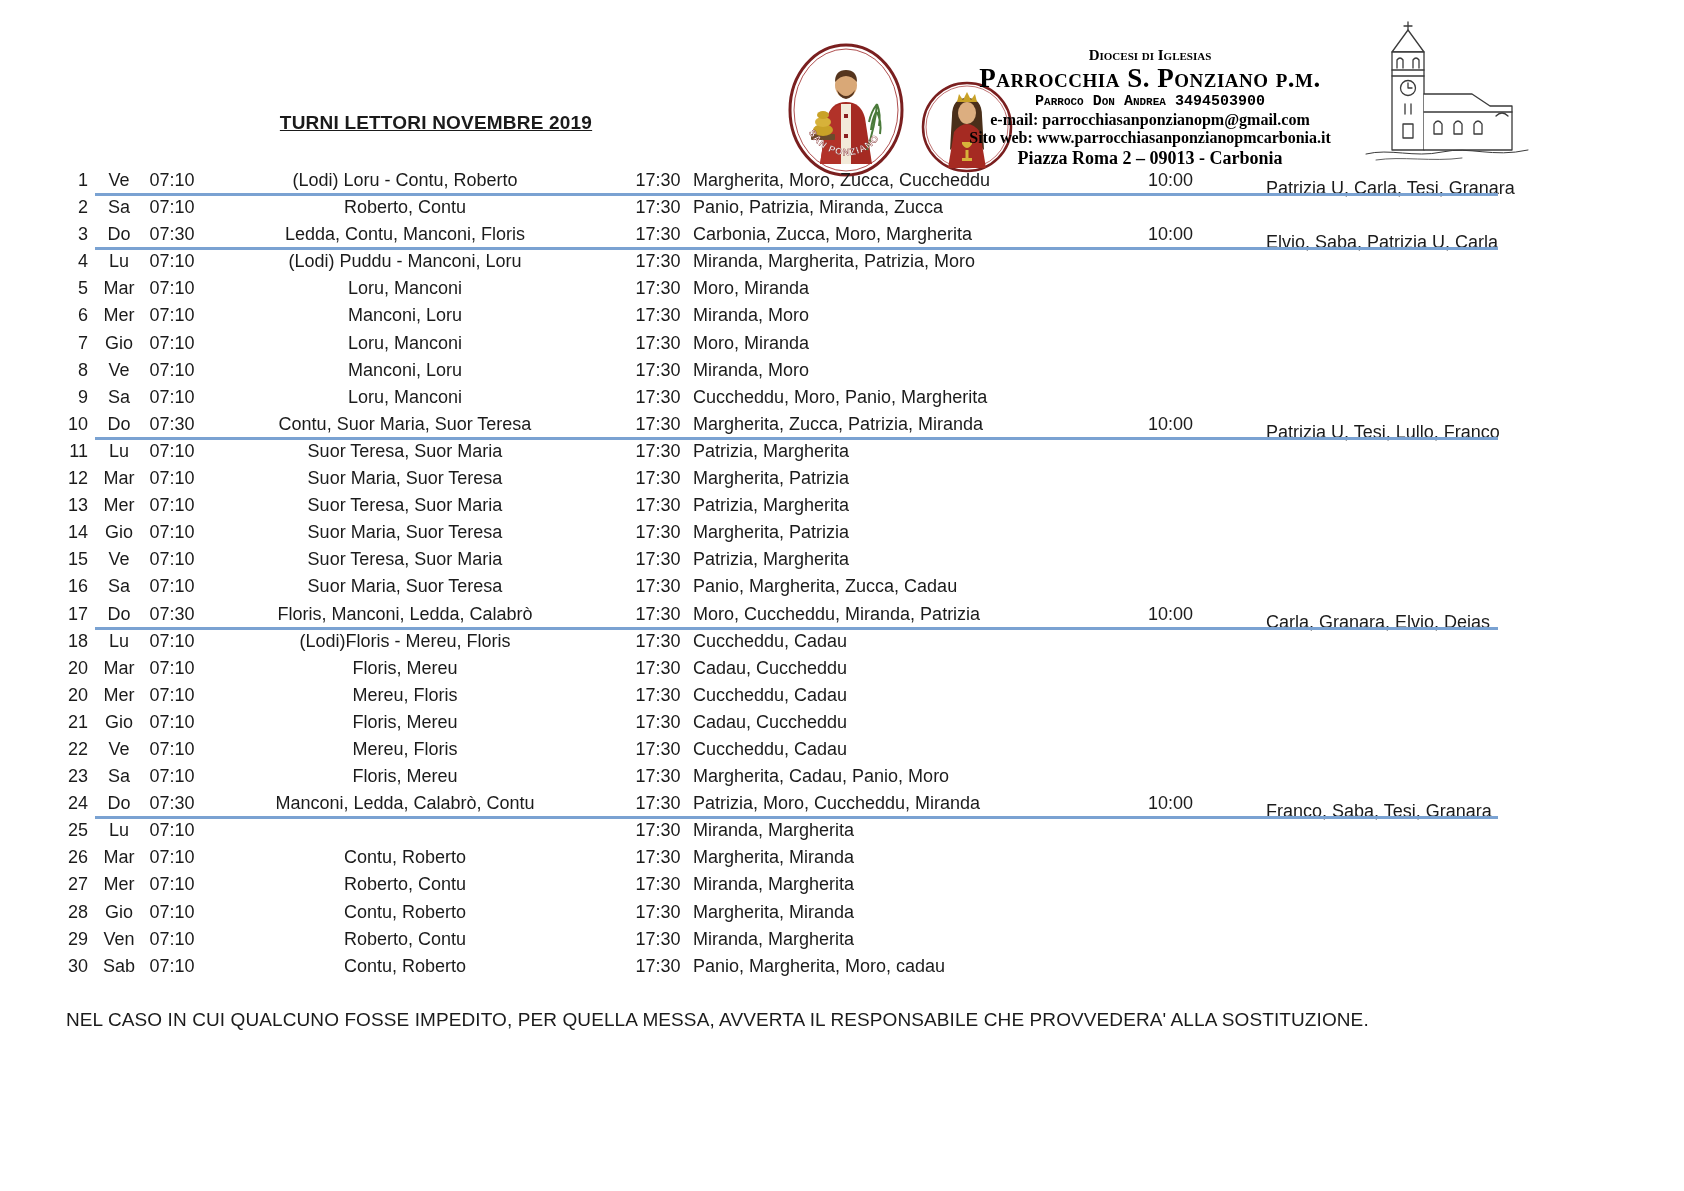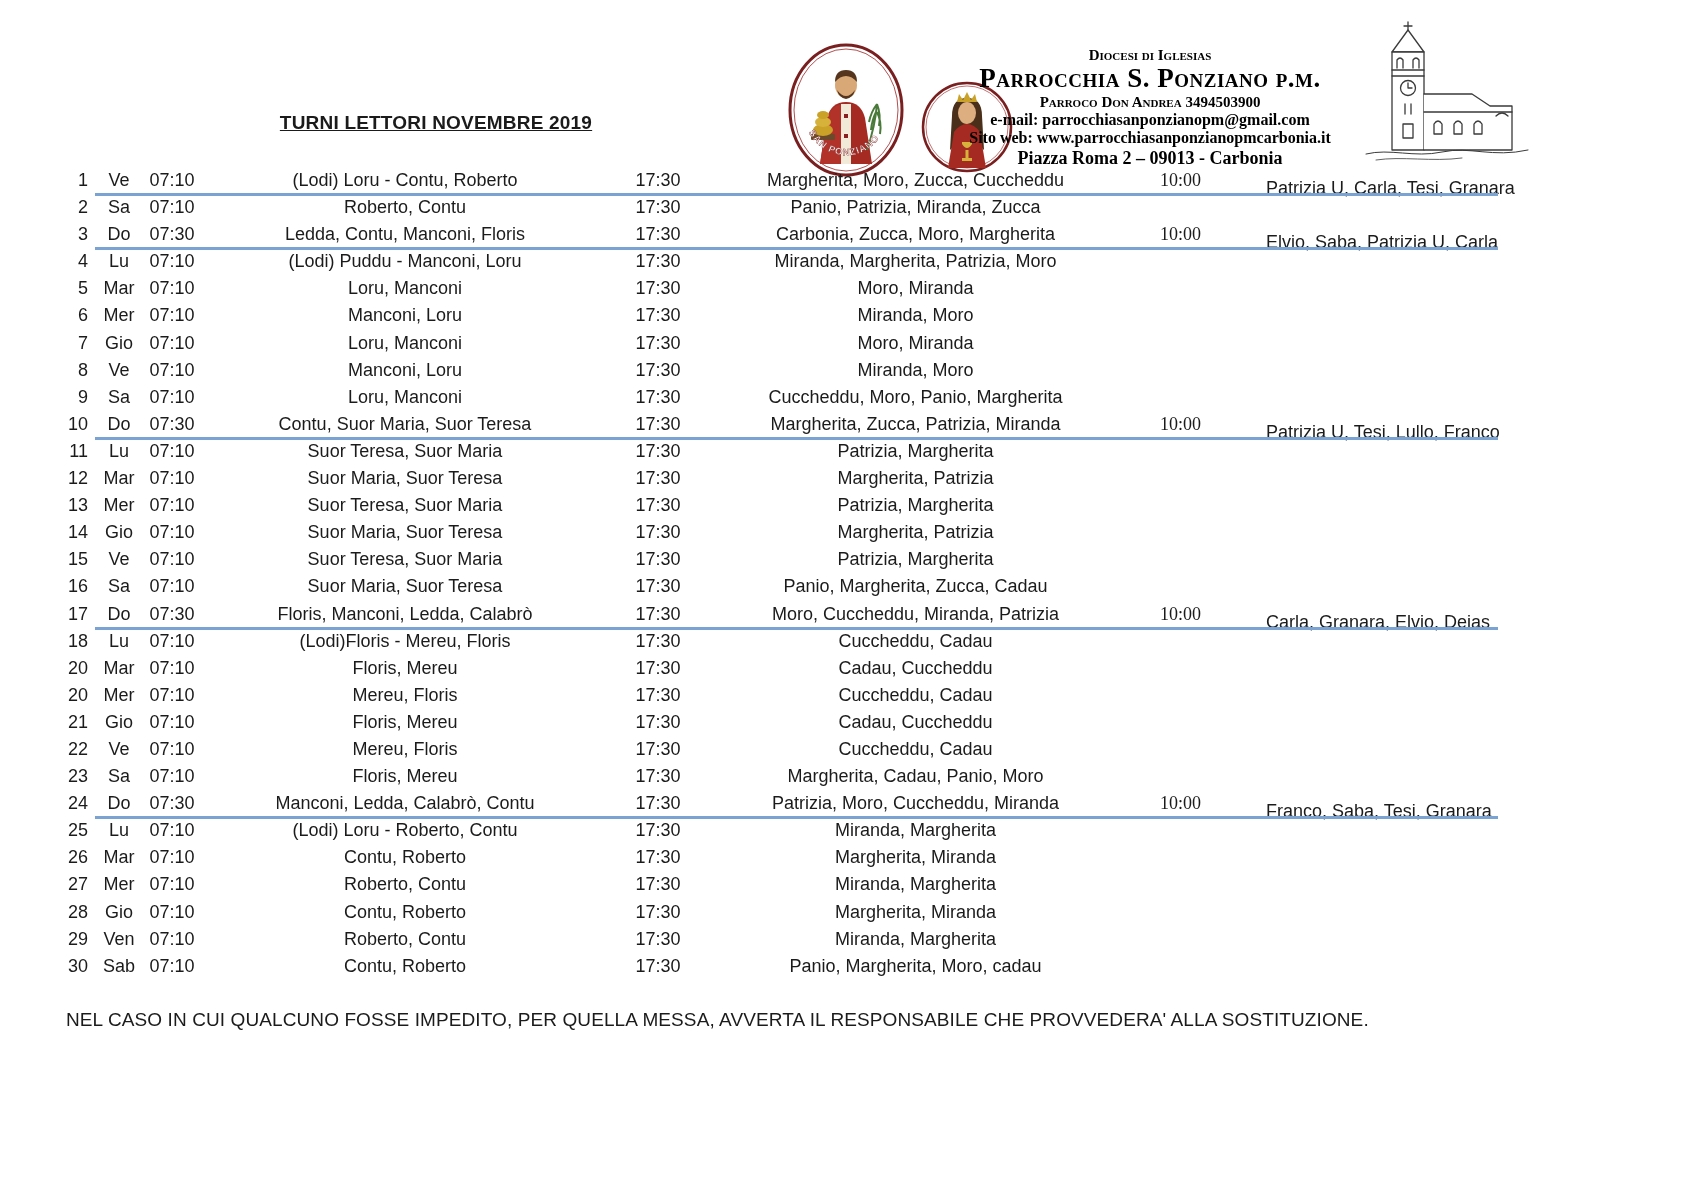--- a/index.html
+++ b/index.html
@@ -8,40 +8,40 @@
 
   
   .doc-title{position:absolute;left:256px;top:112px;width:360px;text-align:center;
              font-size:19px;font-weight:bold;text-decoration:underline;letter-spacing:.2px;}
 
   
   .parish-block{position:absolute;left:940px;top:20px;width:420px;text-align:center;
                 font-family:"Liberation Serif",serif;font-weight:bold;color:#000;margin-top:26px;}
   .ln-diocese{font-size:15px;font-variant:small-caps;line-height:18px;}
   .ln-parish{font-size:27px;font-variant:small-caps;line-height:29px;letter-spacing:.5px;}
-  .ln-pastor{font-size:15px;font-variant:small-caps;line-height:18px;}
+  .ln-pastor{font-size:15px;font-variant:small-caps;line-height:18px;font-family:Liberation Mono, monospace;}
   .ln-email,.ln-web{font-size:16px;line-height:18px;}
   .ln-address{font-size:18px;line-height:22px;}
 
   
   .medallion-1{position:absolute;left:787px;top:42px;}
   .medallion-2{position:absolute;left:920px;top:80px;}
   .church{position:absolute;left:1362px;top:20px;}
 
   
   .rows{position:absolute;left:58px;top:167px;width:1442px;}
   .row{position:relative;height:27.1px;font-size:18px;}
   .row span{position:absolute;top:0;line-height:27.1px;white-space:nowrap;}
   .c-num{left:0;width:30px;text-align:right;}
   .c-dow{left:34px;width:54px;text-align:center;}
   .c-t1 {left:88px;width:52px;text-align:center;}
   .c-l1 {left:132px;width:430px;text-align:center;}
   .c-t2 {left:570px;width:60px;text-align:center;}
-  .c-l2 {left:635px;width:445px;text-align:center;}
-  .c-t3 {left:1090px;width:65px;text-align:center;font-family:Liberation Serif, serif;}
+  .c-l2 {left:635px;width:445px;text-align:left;}
+  .c-t3 {left:1090px;width:65px;text-align:left;}
   .c-l3 {left:1208px;width:277px;margin-top:8px;}
   .row.sep::after{content:'';position:absolute;left:37px;right:2px;bottom:-2px;height:3px;
                   background:#7aa2d2;}
 
   
   .footer-note{position:absolute;left:66px;top:971px;width:1500px;font-size:19px;
                letter-spacing:.1px;margin-top:38px;}
 </style>
 </head>
 <body>
@@ -372,21 +372,20 @@
       <span class="c-l1">Manconi, Ledda, Calabrò, Contu</span>
       <span class="c-t2">17:30</span>
       <span class="c-l2">Patrizia, Moro, Cuccheddu, Miranda</span>
       <span class="c-t3">10:00</span>
       <span class="c-l3">Franco, Saba, Tesi, Granara</span>
     </div>
       <div class="row">
       <span class="c-num">25</span>
       <span class="c-dow">Lu</span>
       <span class="c-t1">07:10</span>
-      <span class="c-l1">(Lodi) Loru -  Roberto, Contu</span>
       <span class="c-t2">17:30</span>
       <span class="c-l2">Miranda, Margherita</span>
       <span class="c-t3"></span>
       <span class="c-l3"></span>
     </div>
       <div class="row">
       <span class="c-num">26</span>
       <span class="c-dow">Mar</span>
       <span class="c-t1">07:10</span>
       <span class="c-l1">Contu, Roberto</span>

